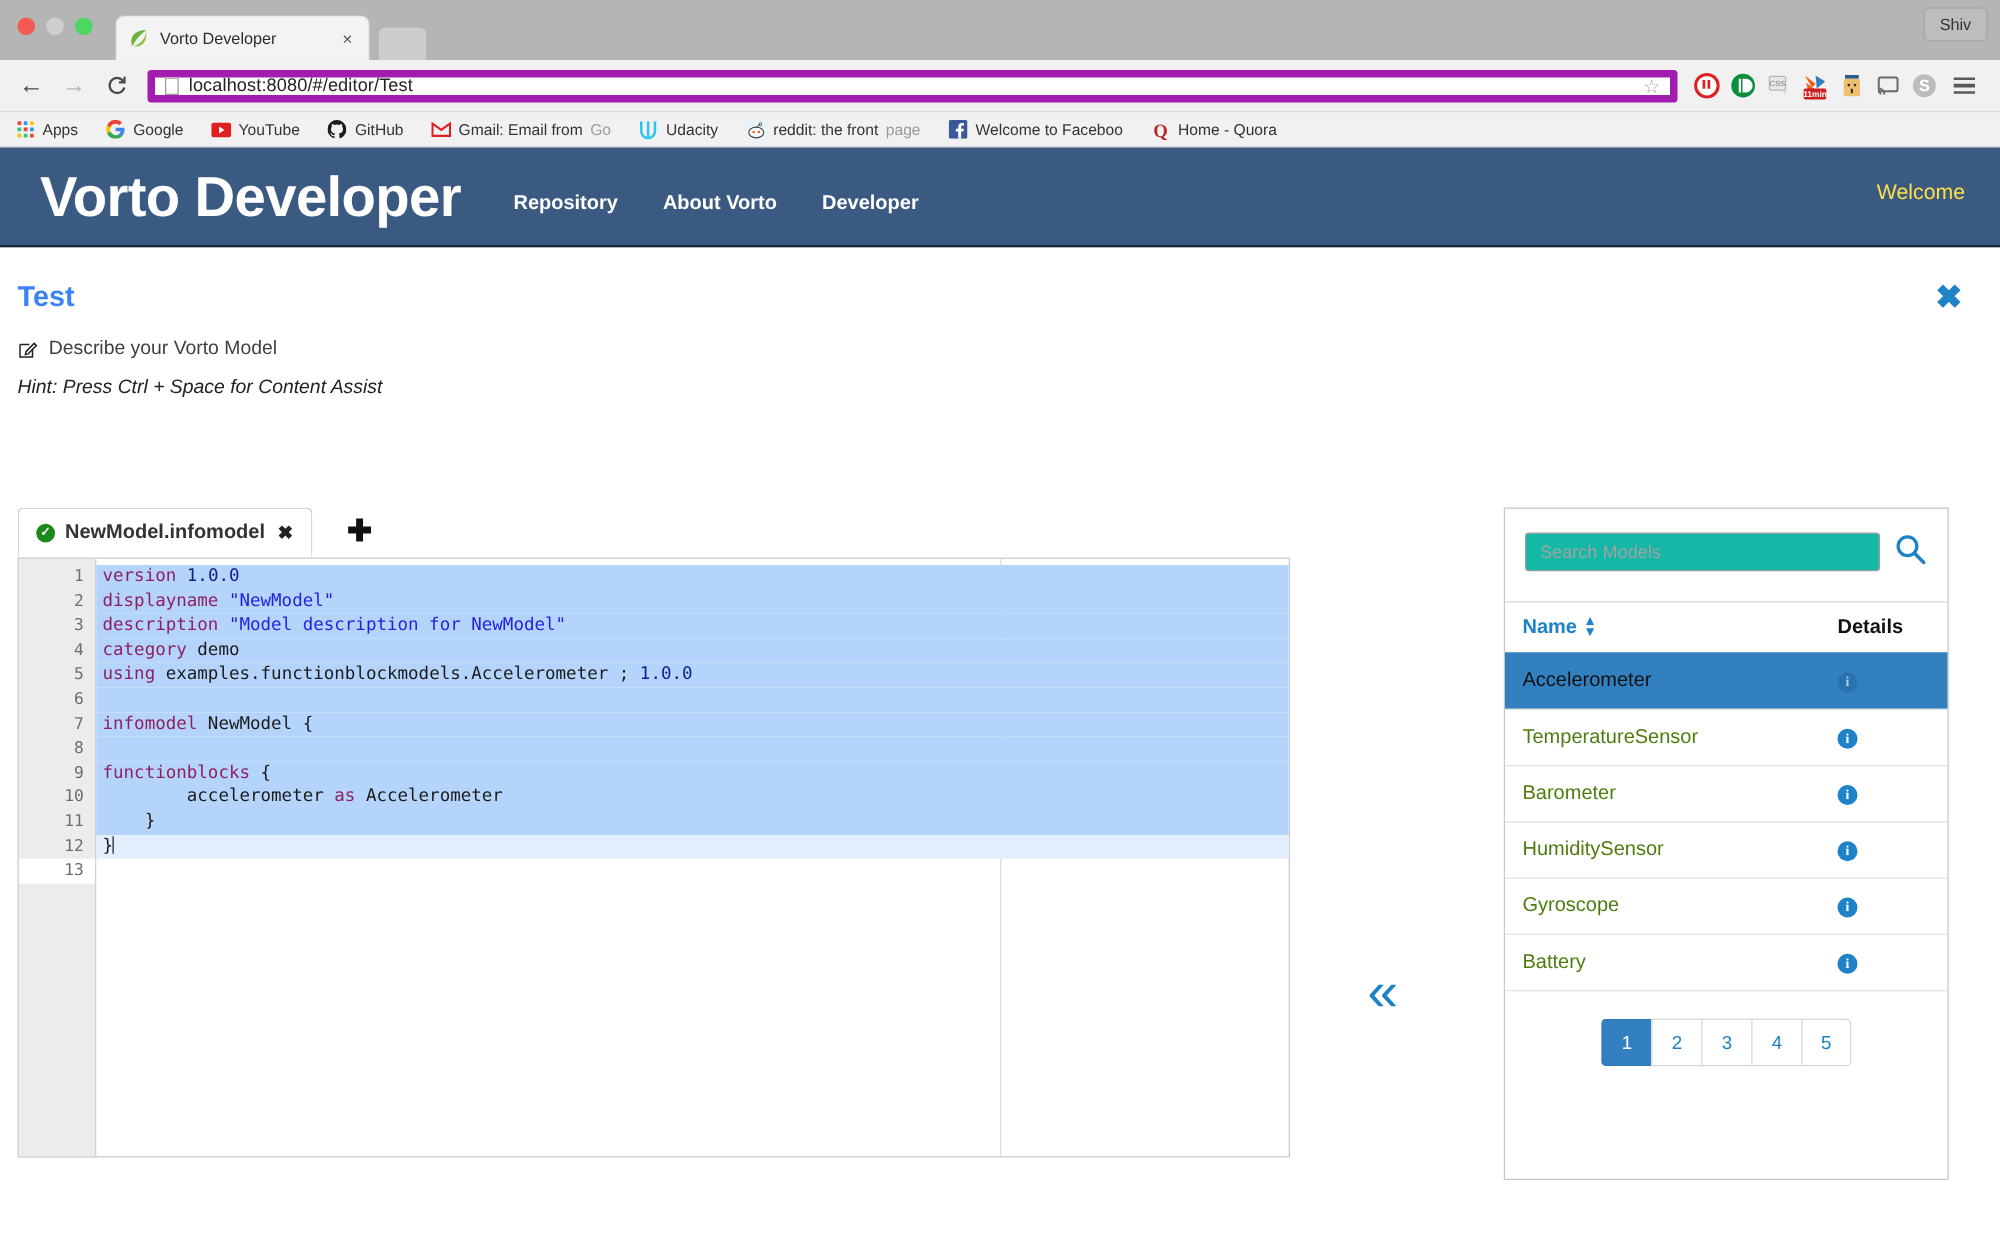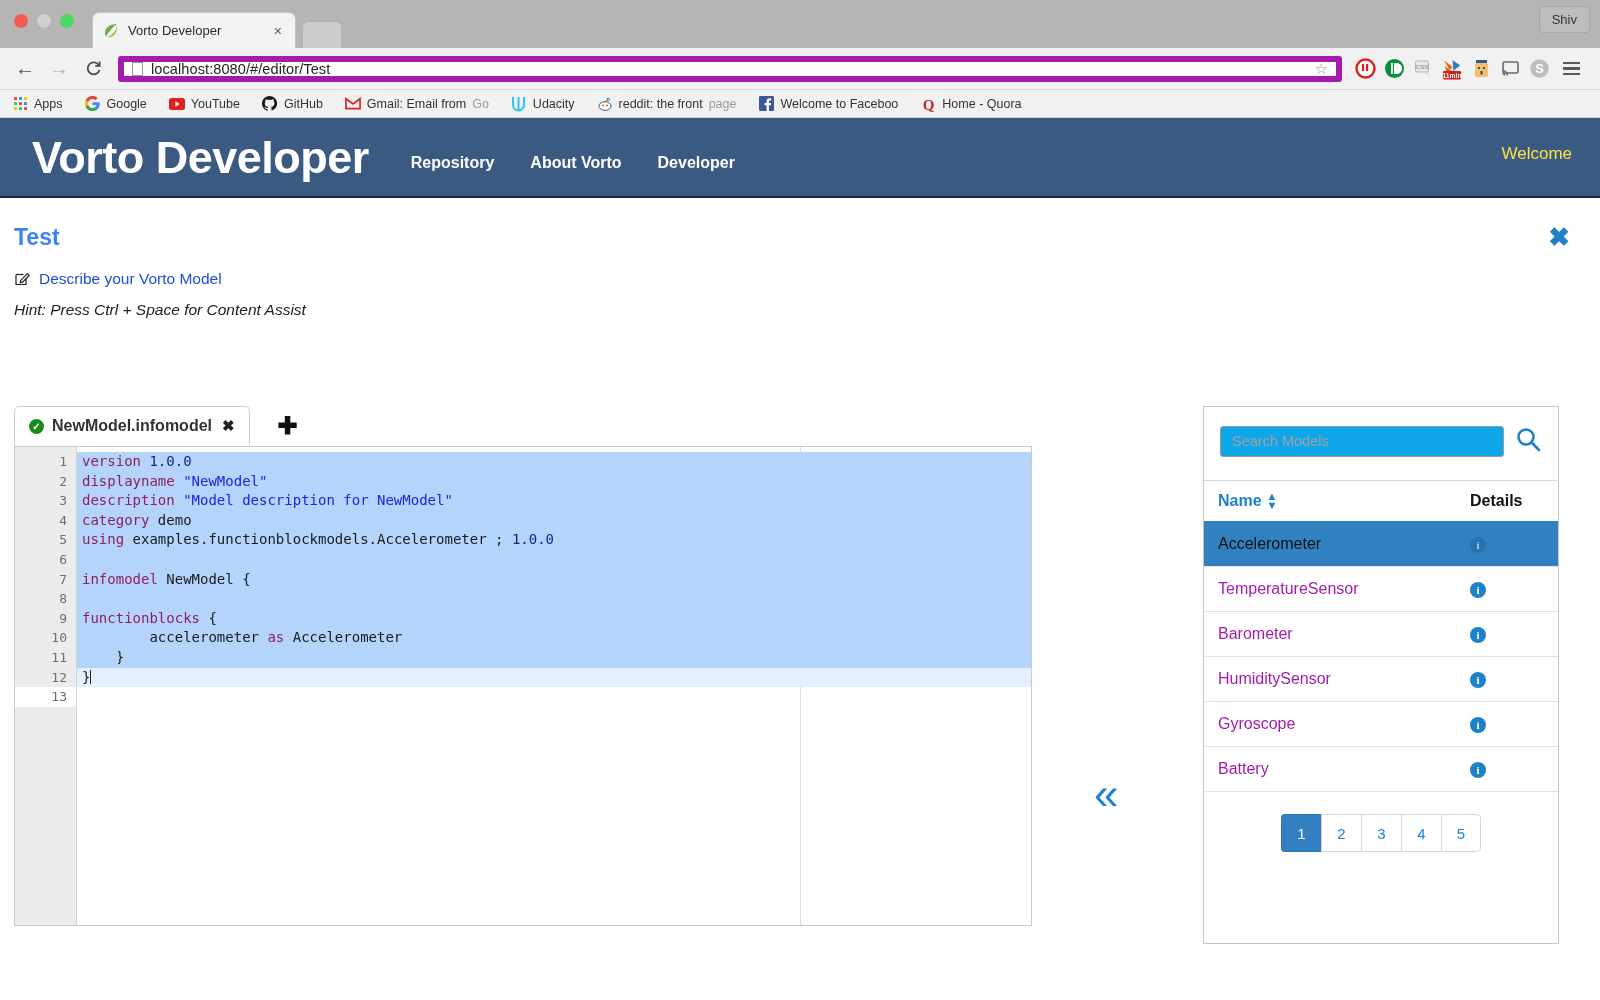--- a/index.html
+++ b/index.html
@@ -171,22 +171,22 @@
     font-size: 23px; font-weight: bold; color: #3b82f6;
     position: absolute; left: 14px; top: 26px;
   }
   .close-x {
     position: absolute; right: 30px; top: 26px;
     font-size: 26px; font-weight: bold; color: #1e82c8;
     cursor: pointer; line-height: 1;
   }
   .describe-line {
     position: absolute; left: 14px; top: 72px;
-    font-size: 15.5px; color: #1d4ed8;
-    display: flex; align-items: flex-start; gap: 8px;
+    font-size: 15.5px; color: #404040;
+    display: flex; align-items: flex-end; gap: 8px;
   }
   .pencil-icon { display:inline-flex; }
   .hint-line {
     position: absolute; left: 14px; top: 103px;
     font-size: 15.5px; font-style: italic; color: #222;
   }
 
   
   .editor-wrap {
     position: absolute;
@@ -292,21 +292,21 @@
   }
   .search-input {
     flex: 1 1 auto;
     height: 31px;
     border: 1px solid #9c9c9c;
     border-radius: 3px;
     padding: 0 11px;
     font-size: 14.5px;
     color: #333;
     font-family: "Liberation Sans", sans-serif;
-    background: #0ea5e9;
+    background: #14b8a6;
   }
   .search-input::placeholder { color: #a2a2a2; }
   .search-icon { color: #1e82c8; flex: 0 0 auto; cursor: pointer; }
 
   .models-table { width: 100%; margin-top: 23px; }
   .mt-head {
     display: flex; align-items: center;
     border-top: 1px solid #d8d8d8;
     height: 41px;
     padding: 0 10px 0 14px;
@@ -322,21 +322,21 @@
     font-size: 16px; font-weight: bold; color: #111;
   }
   .mt-row {
     display: flex; align-items: center;
     height: 45px;
     padding: 0 10px 0 14px;
     border-top: 1px solid #e2e2e2;
     cursor: pointer;
   }
   .mt-row.selected { background: #3380c0; border-top-color: #3380c0; }
-  .mt-row .cell-name { flex: 1 1 auto; font-size: 16px; color: #a21caf; }
+  .mt-row .cell-name { flex: 1 1 auto; font-size: 16px; color: #4d7c0f; }
   .mt-row.selected .cell-name { color: #111; }
   .mt-row .cell-details { width: 78px; text-align: left; }
   .info-ico {
     width: 16px; height: 16px; border-radius: 50%;
     background: #1e82c8; color: #fff;
     font-size: 11px; font-weight: bold; font-family: "Liberation Serif", serif;
     display: inline-flex; align-items: center; justify-content: center;
   }
   .mt-row.selected .info-ico { background: #2a72ae; color: #a9d3f0; }
 

